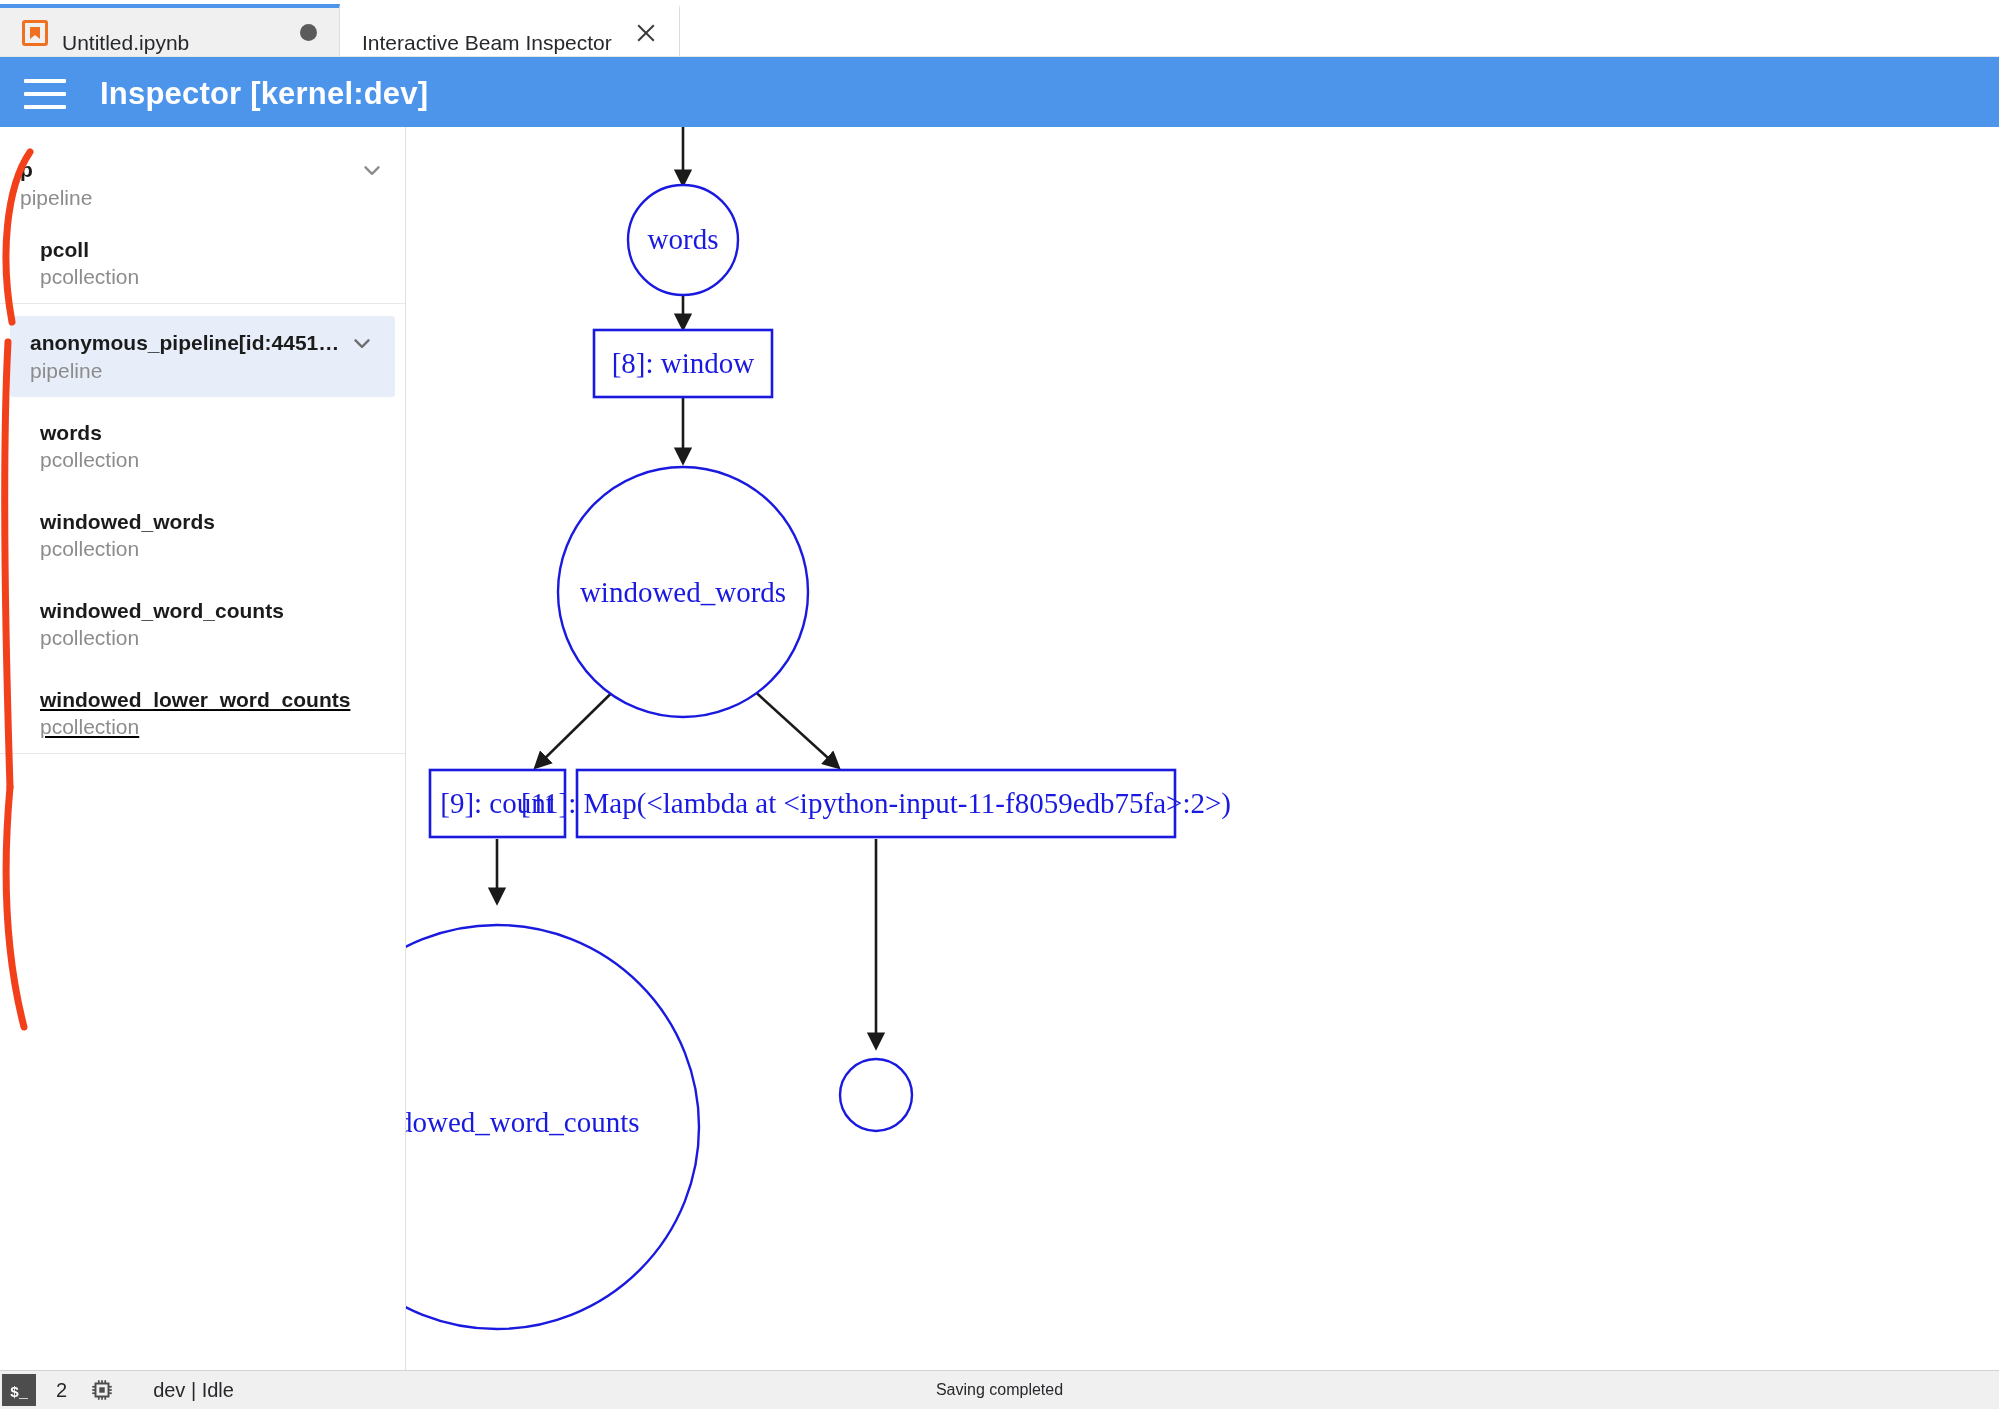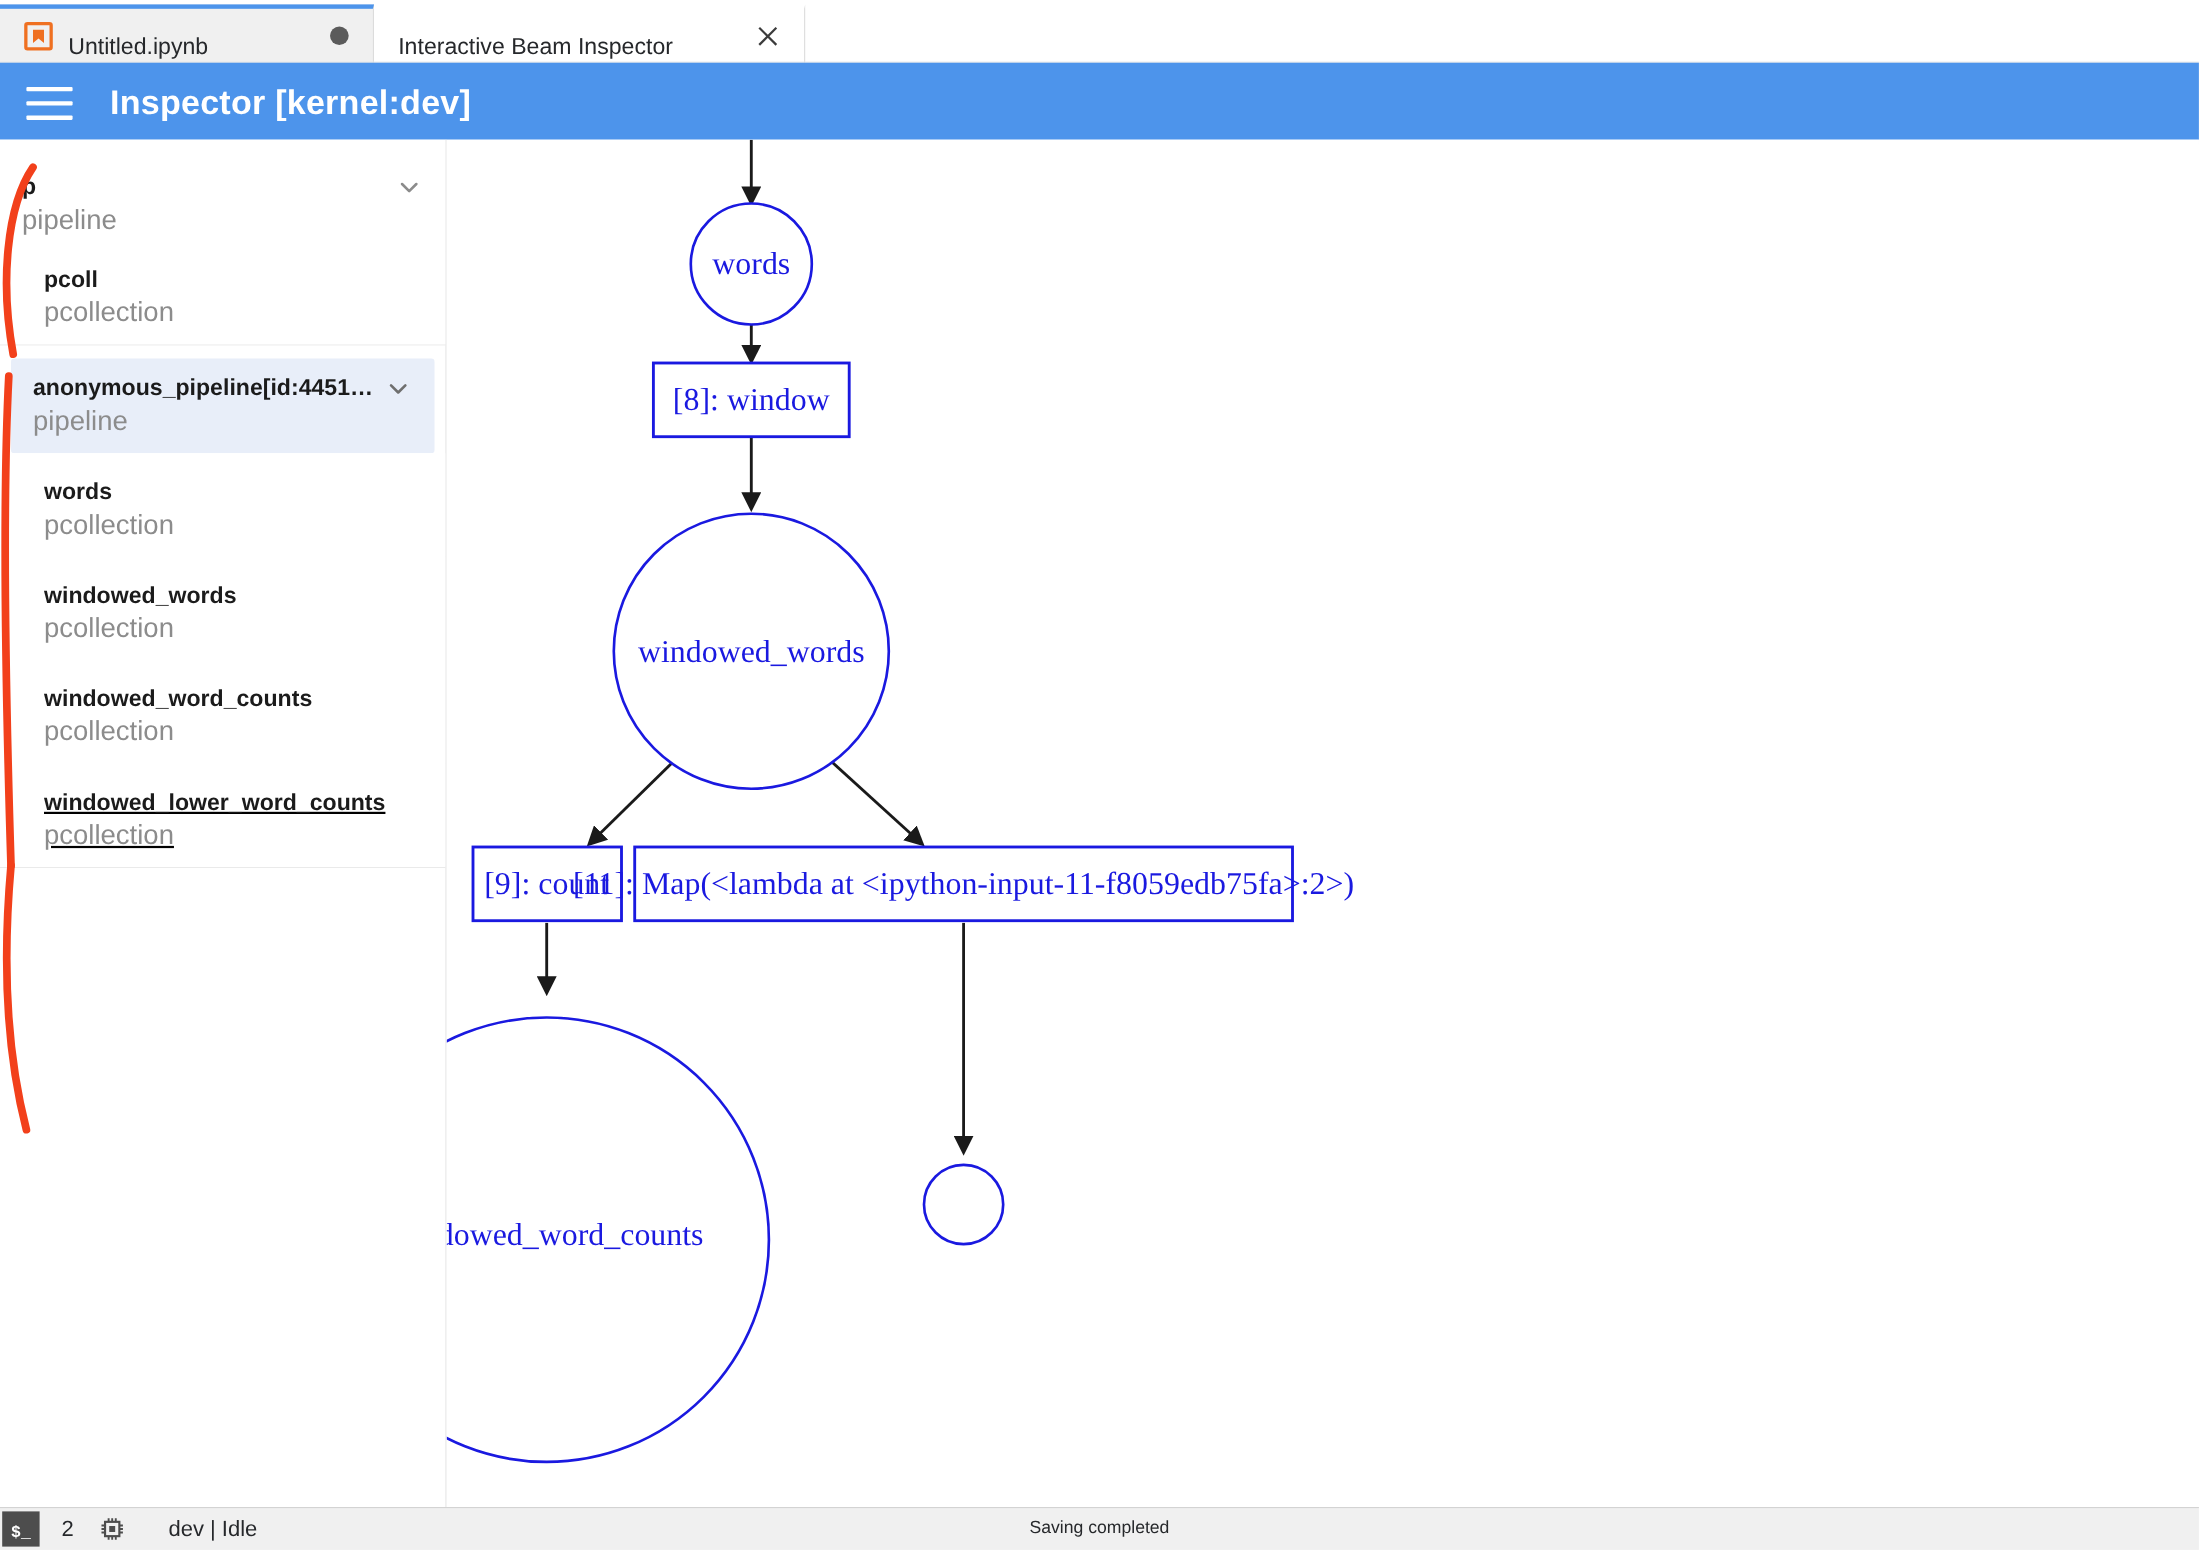--- a/index.html
+++ b/index.html
@@ -26,21 +26,21 @@
     border-right:1px solid #dcdcdc;
     background:#ffffff;
   }
   .tab.inactive{
     background:#f0f0f0;
     border-top:4px solid #4d94eb;
     width:340px;
   }
   .tab.active{
     background:#ffffff;
-    width:392px;
+    width:340px;
     border-top:4px solid transparent;
   }
   .nb-icon{
     width:26px;height:26px;border:3px solid #ef7021;border-radius:3px;
     display:flex;align-items:center;justify-content:center;flex:0 0 auto;
   }
   .nb-icon svg{display:block;}
   .tab-label{ white-space:nowrap; overflow:hidden; text-overflow:ellipsis;margin-top:20px;}
   .tab .dot{
     width:17px;height:17px;border-radius:50%;background:#5b5b5b; margin-left:auto; flex:0 0 auto;
@@ -84,21 +84,21 @@
   .srow{
     position:relative; padding:14px 20px 14px 20px; background:#ffffff;
   }
   .srow.sel{ background:#e8eef9; }
   .srow.child{ padding-left:40px; }
   .srow-head{ display:flex; align-items:center; }
   .srow-name{
     font-size:21px; font-weight:700; color:#1b1b1b; white-space:nowrap;
     overflow:hidden; text-overflow:ellipsis; flex:1 1 auto;
   }
-  .srow-type{ font-size:25px; color:#8c8c8c; margin-top:3px; }
+  .srow-type{ font-size:21px; color:#8c8c8c; margin-top:3px; }
   .chev{ width:26px;height:26px; flex:0 0 auto; margin-left:8px; }
   .chev svg{display:block;}
 
   
   .annot{ position:absolute; left:0; top:0; pointer-events:none; }
 
   
   .canvas{
     position:relative; flex:1 1 auto; height:1243px; background:#ffffff; overflow:hidden;
   }

